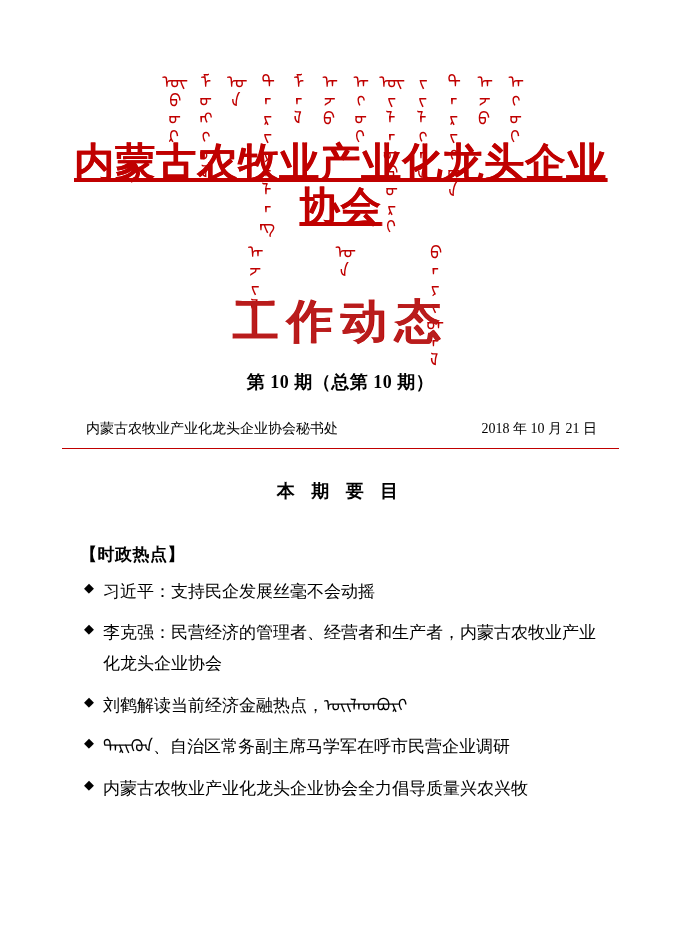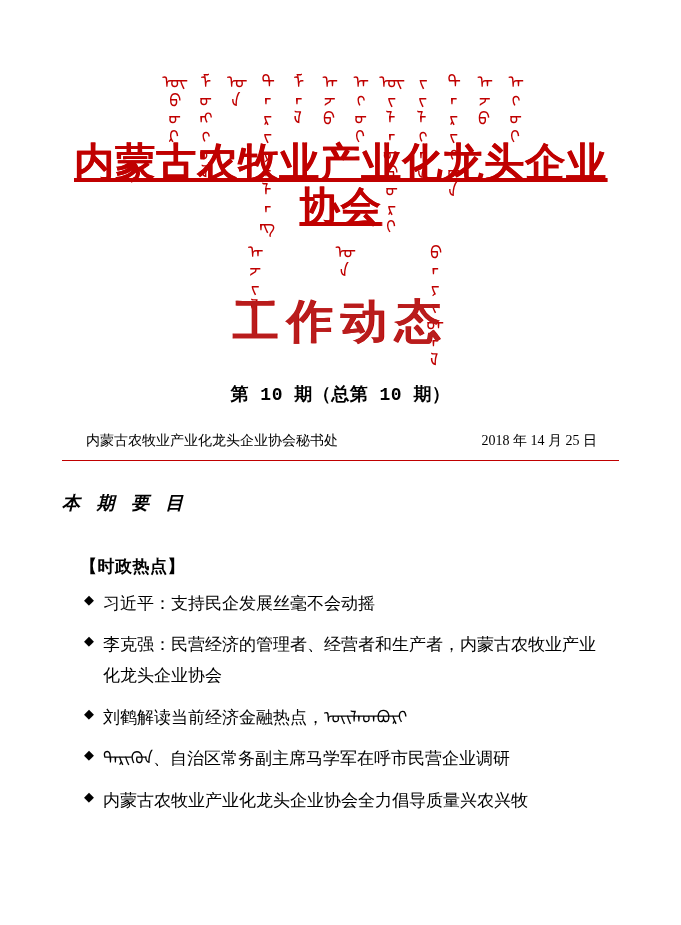--- a/index.html
+++ b/index.html
@@ -76,48 +76,46 @@
     letter-spacing: 8px;
     margin-top: 10px;
     line-height: 1.1;
     text-shadow: 0.8px 0 0 #c00000;
   }
 
   .issue-line {
     text-align: center;
     font-size: 18px;
     font-weight: bold;
-    margin-top: 31px;
+    margin-top: 19px;
     letter-spacing: 0.5px;
-    font-family: Liberation Mono, monospace;
   }
 
   .meta-line {
     display: flex;
     justify-content: space-between;
     align-items: baseline;
     font-size: 14px;
     margin-top: 26px;
     padding: 0 22px 0 24px;
     gap: 36px;
   }
 
   .rule {
     border: none;
     border-top: 1.5px solid #c00000;
     margin: 10px 0 0 0;
   }
 
   .toc-title {
-    text-align: left;
+    text-align: center;
     font-weight: bold;
     font-size: 18px;
     letter-spacing: 6px;
     margin-top: 30px;
-    font-style: italic;
   }
 
   .section-head {
     font-weight: bold;
     font-size: 17px;
     margin-top: 40px;
     padding-left: 18px;
     letter-spacing: 0.5px;
   }
 
@@ -169,21 +167,21 @@
     <span class="mgl">ᠤᠨ</span>
     <span class="mgl">ᠪᠠᠶᠢᠳᠠᠯ</span>
   </div>
 
   <div class="title-sub">工作动态</div>
 
   <div class="issue-line">第 10 期（总第 10 期）</div>
 
   <div class="meta-line">
     <span>内蒙古农牧业产业化龙头企业协会秘书处</span>
-    <span>2018 年 14 月 25 日</span>
+    <span>2018 年 10 月 21 日</span>
   </div>
 
   <hr class="rule">
 
   <div class="toc-title">本 期 要 目</div>
 
   <div class="section-head">【时政热点】</div>
 
   <div class="item">
     <span class="bullet">◆</span>

